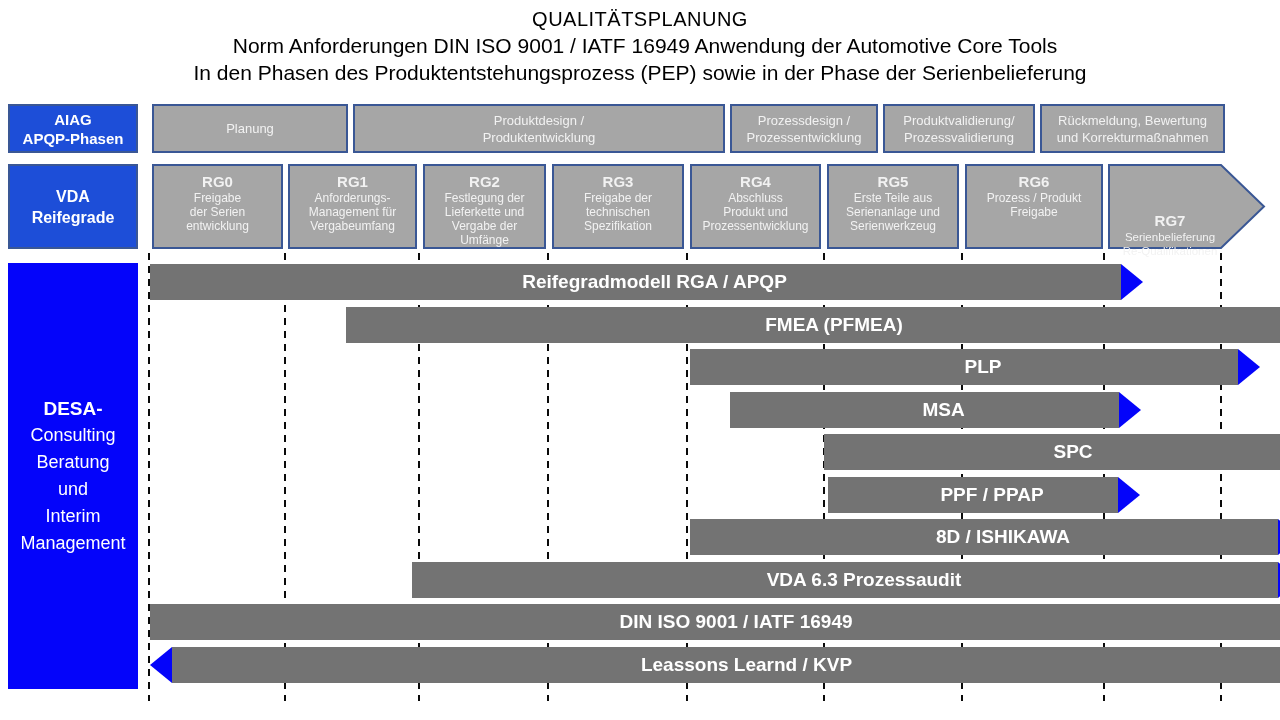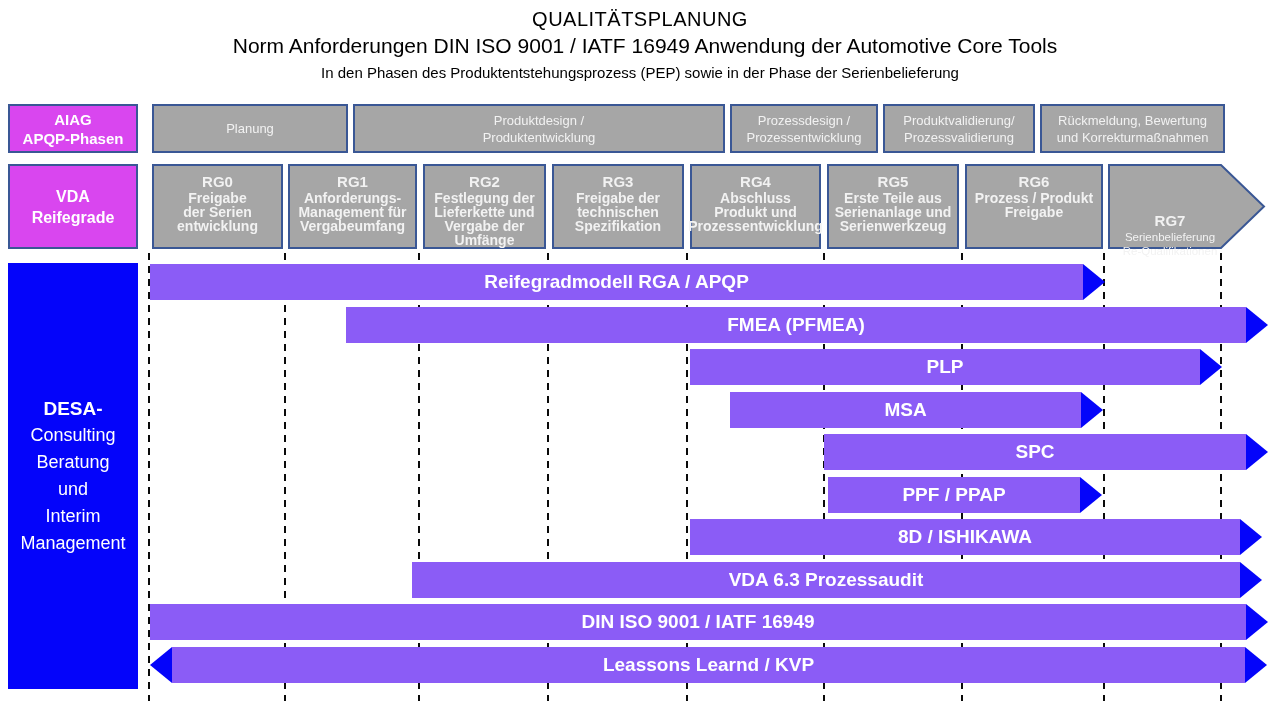--- a/index.html
+++ b/index.html
@@ -5,50 +5,51 @@
   html,body { margin:0; padding:0; background:#fff; }
   #canvas {
     position:relative; width:1280px; height:720px; overflow:hidden;
     font-family:"Liberation Sans", sans-serif; background:#ffffff;
   }
 
   
   .title-wrap { position:absolute; top:6px; left:0; width:1280px; text-align:center; color:#000; }
   .t1 { font-size:20px; line-height:26px; letter-spacing:0.5px; }
   .t2 { font-size:21px; line-height:28px;padding-left:10px; }
-  .t3 { font-size:15px; line-height:25px; }
+  .t3 { font-size:21px; line-height:25px; }
 
   
   .box {
     position:absolute; box-sizing:border-box;
     border:2px solid #3A5795; background:#A6A6A6;
     color:#F2F2F2; display:flex; flex-direction:column;
     align-items:center; justify-content:center;
     text-align:center; white-space:pre-line;
   }
-  .orange { background:#d946ef; color:#ffffff; font-weight:bold;text-align:center; }
+  .orange { background:#1d4ed8; color:#ffffff; font-weight:bold;text-align:center; }
   .phase { font-size:13px; line-height:17px; }
   .hdr1 { font-size:15px; line-height:19px; }
   .hdr2 { font-size:16px; line-height:21px; }
   .rg   { justify-content:flex-start; padding-top:6px; }
   .rg .code { font-weight:bold; font-size:15px; line-height:19px; }
-  .rg .desc { font-size:14px; line-height:14px; white-space:pre-line;font-weight:bold; }
+  .rg .desc { font-size:12px; line-height:14px; white-space:pre-line; }
 
   
   .vline {
     position:absolute; top:253px; height:448px; width:2px; z-index:1;
     background:repeating-linear-gradient(to bottom, #0a0a0a 0 7px, transparent 7px 13px);
   }
 
   
   .bar {
-    position:absolute; height:36px; background:#8b5cf6; z-index:2;
+    position:absolute; height:36px; background:#737373; z-index:2;
     color:#fff; font-weight:bold; font-size:19px;
     display:flex; align-items:center; justify-content:center;
     white-space:nowrap;
+    padding-left:38px;
   }
   .bar::after {
     content:""; position:absolute; left:100%; top:0;
     border-top:18px solid transparent; border-bottom:18px solid transparent;
     border-left:22px solid #0404FA;
   }
   .bar.double::before {
     content:""; position:absolute; right:100%; top:0;
     border-top:18px solid transparent; border-bottom:18px solid transparent;
     border-right:22px solid #0404FA;

